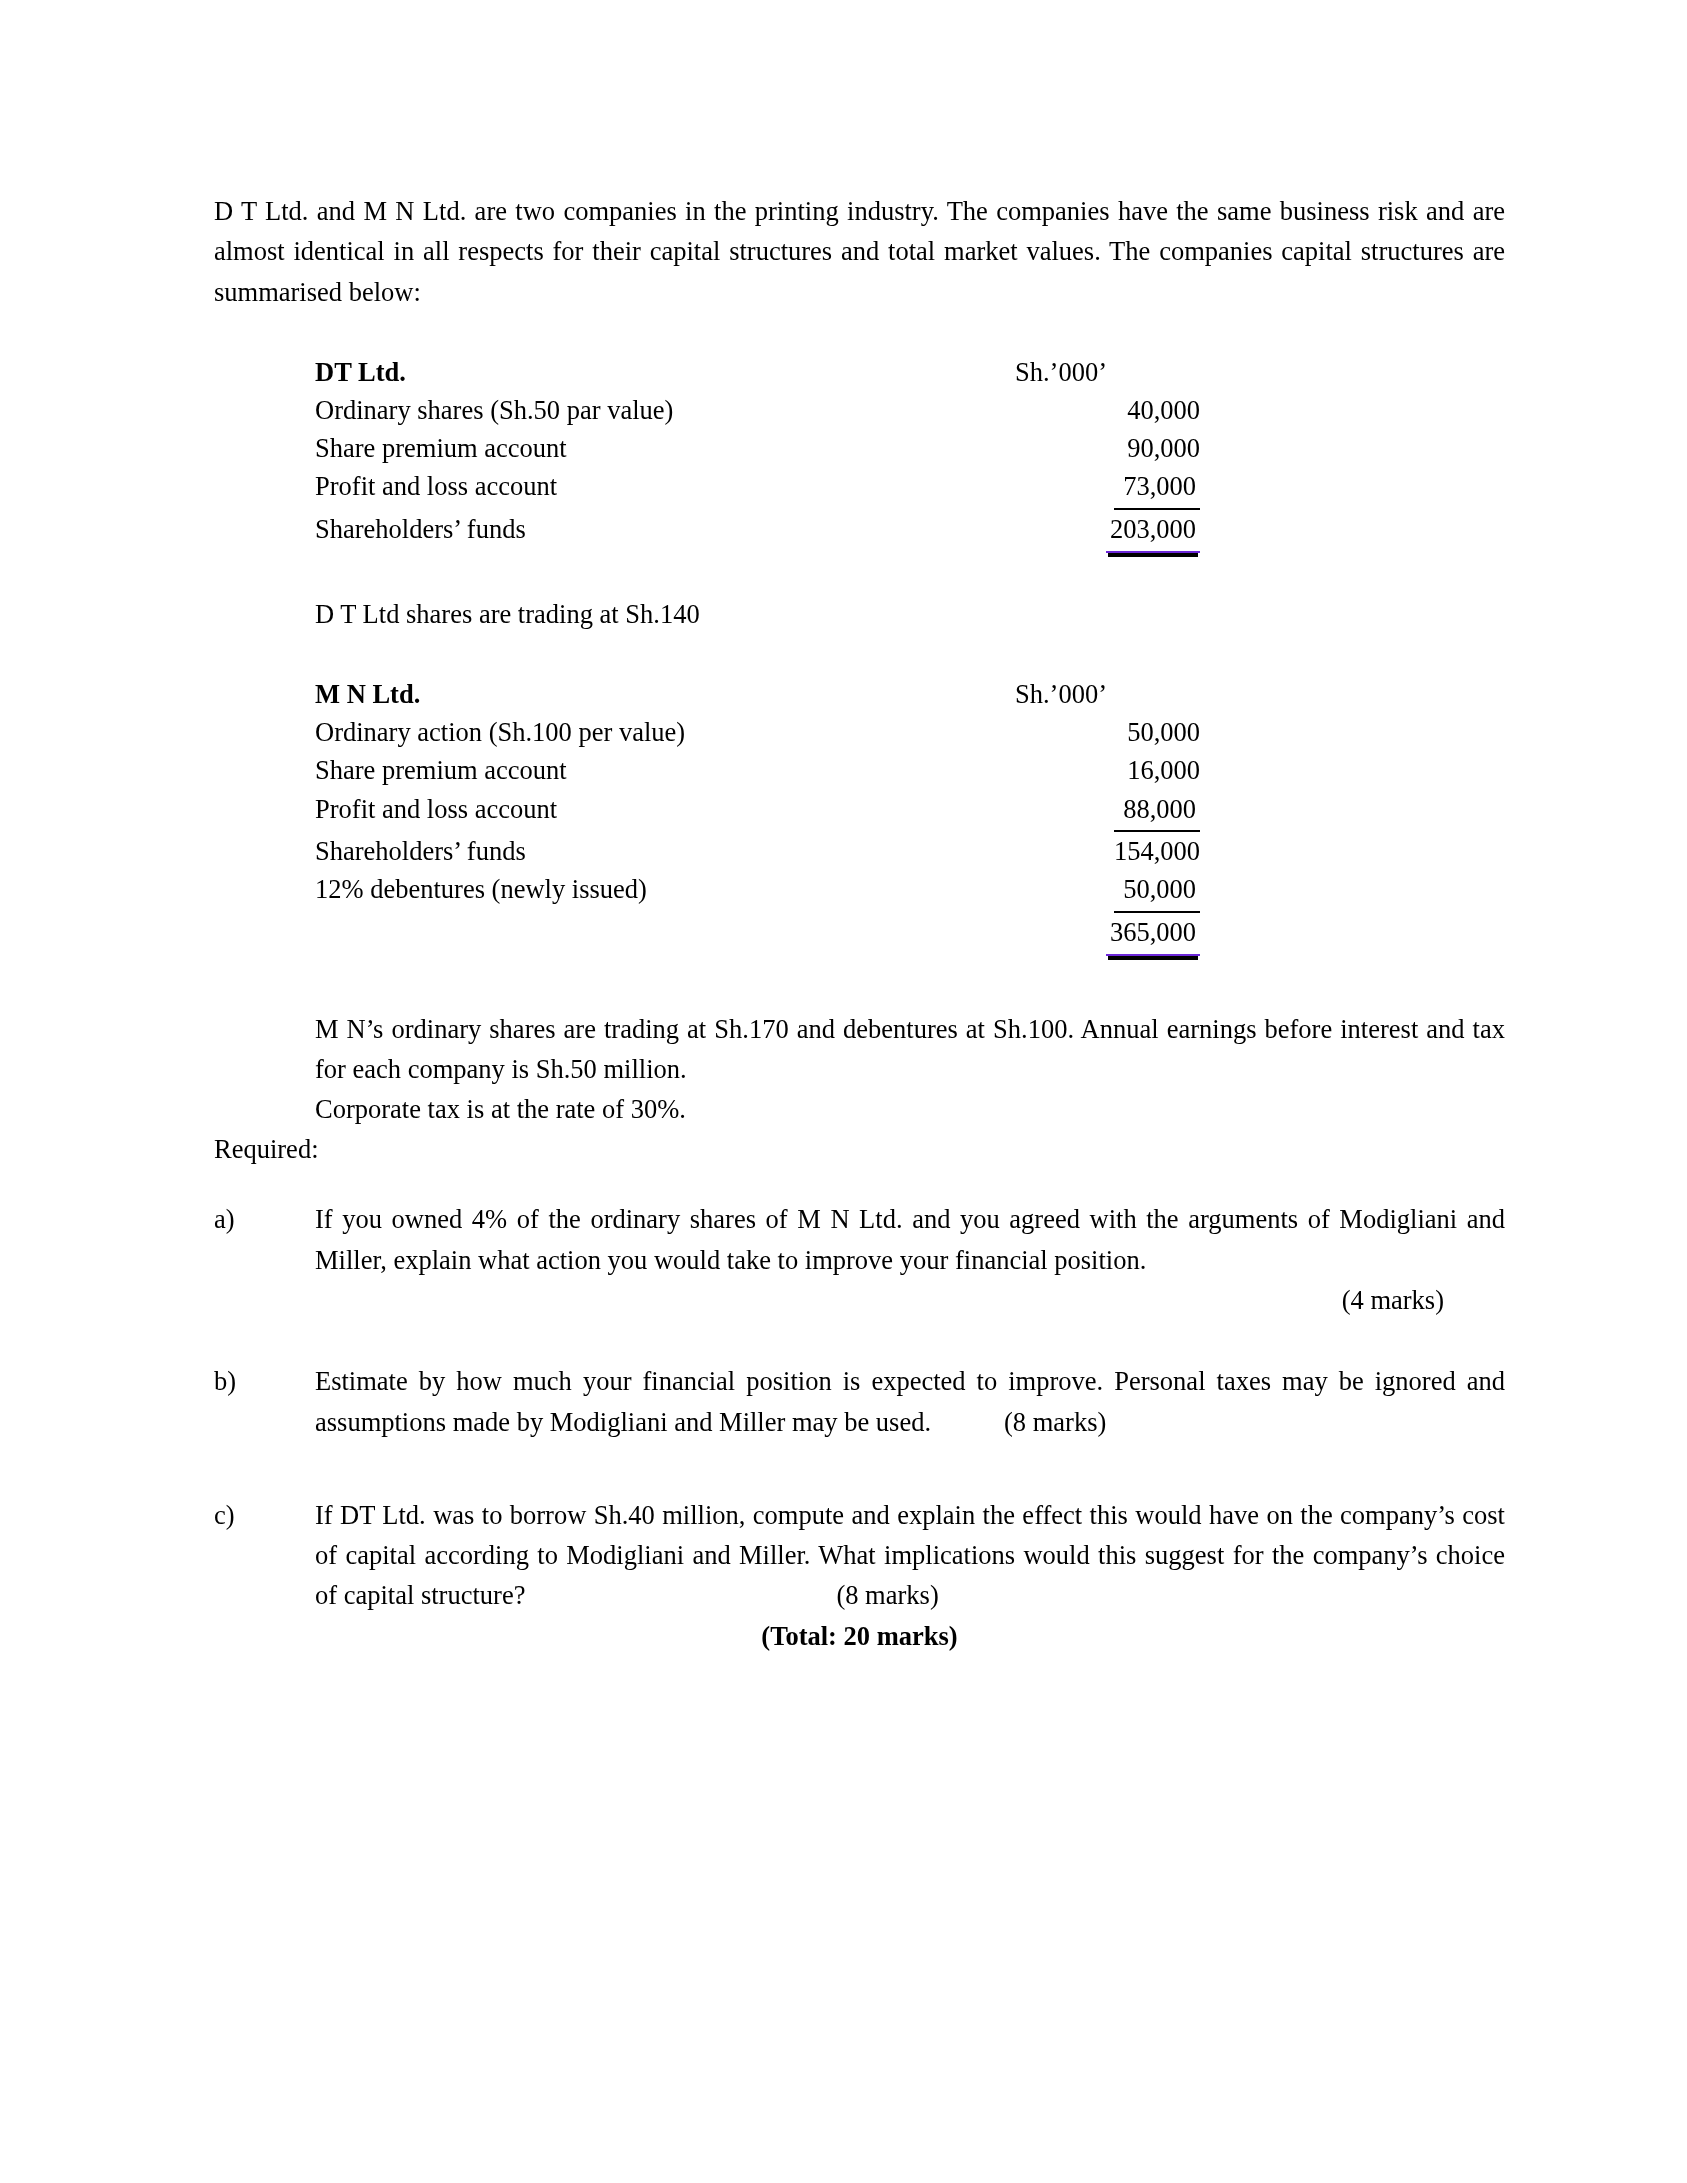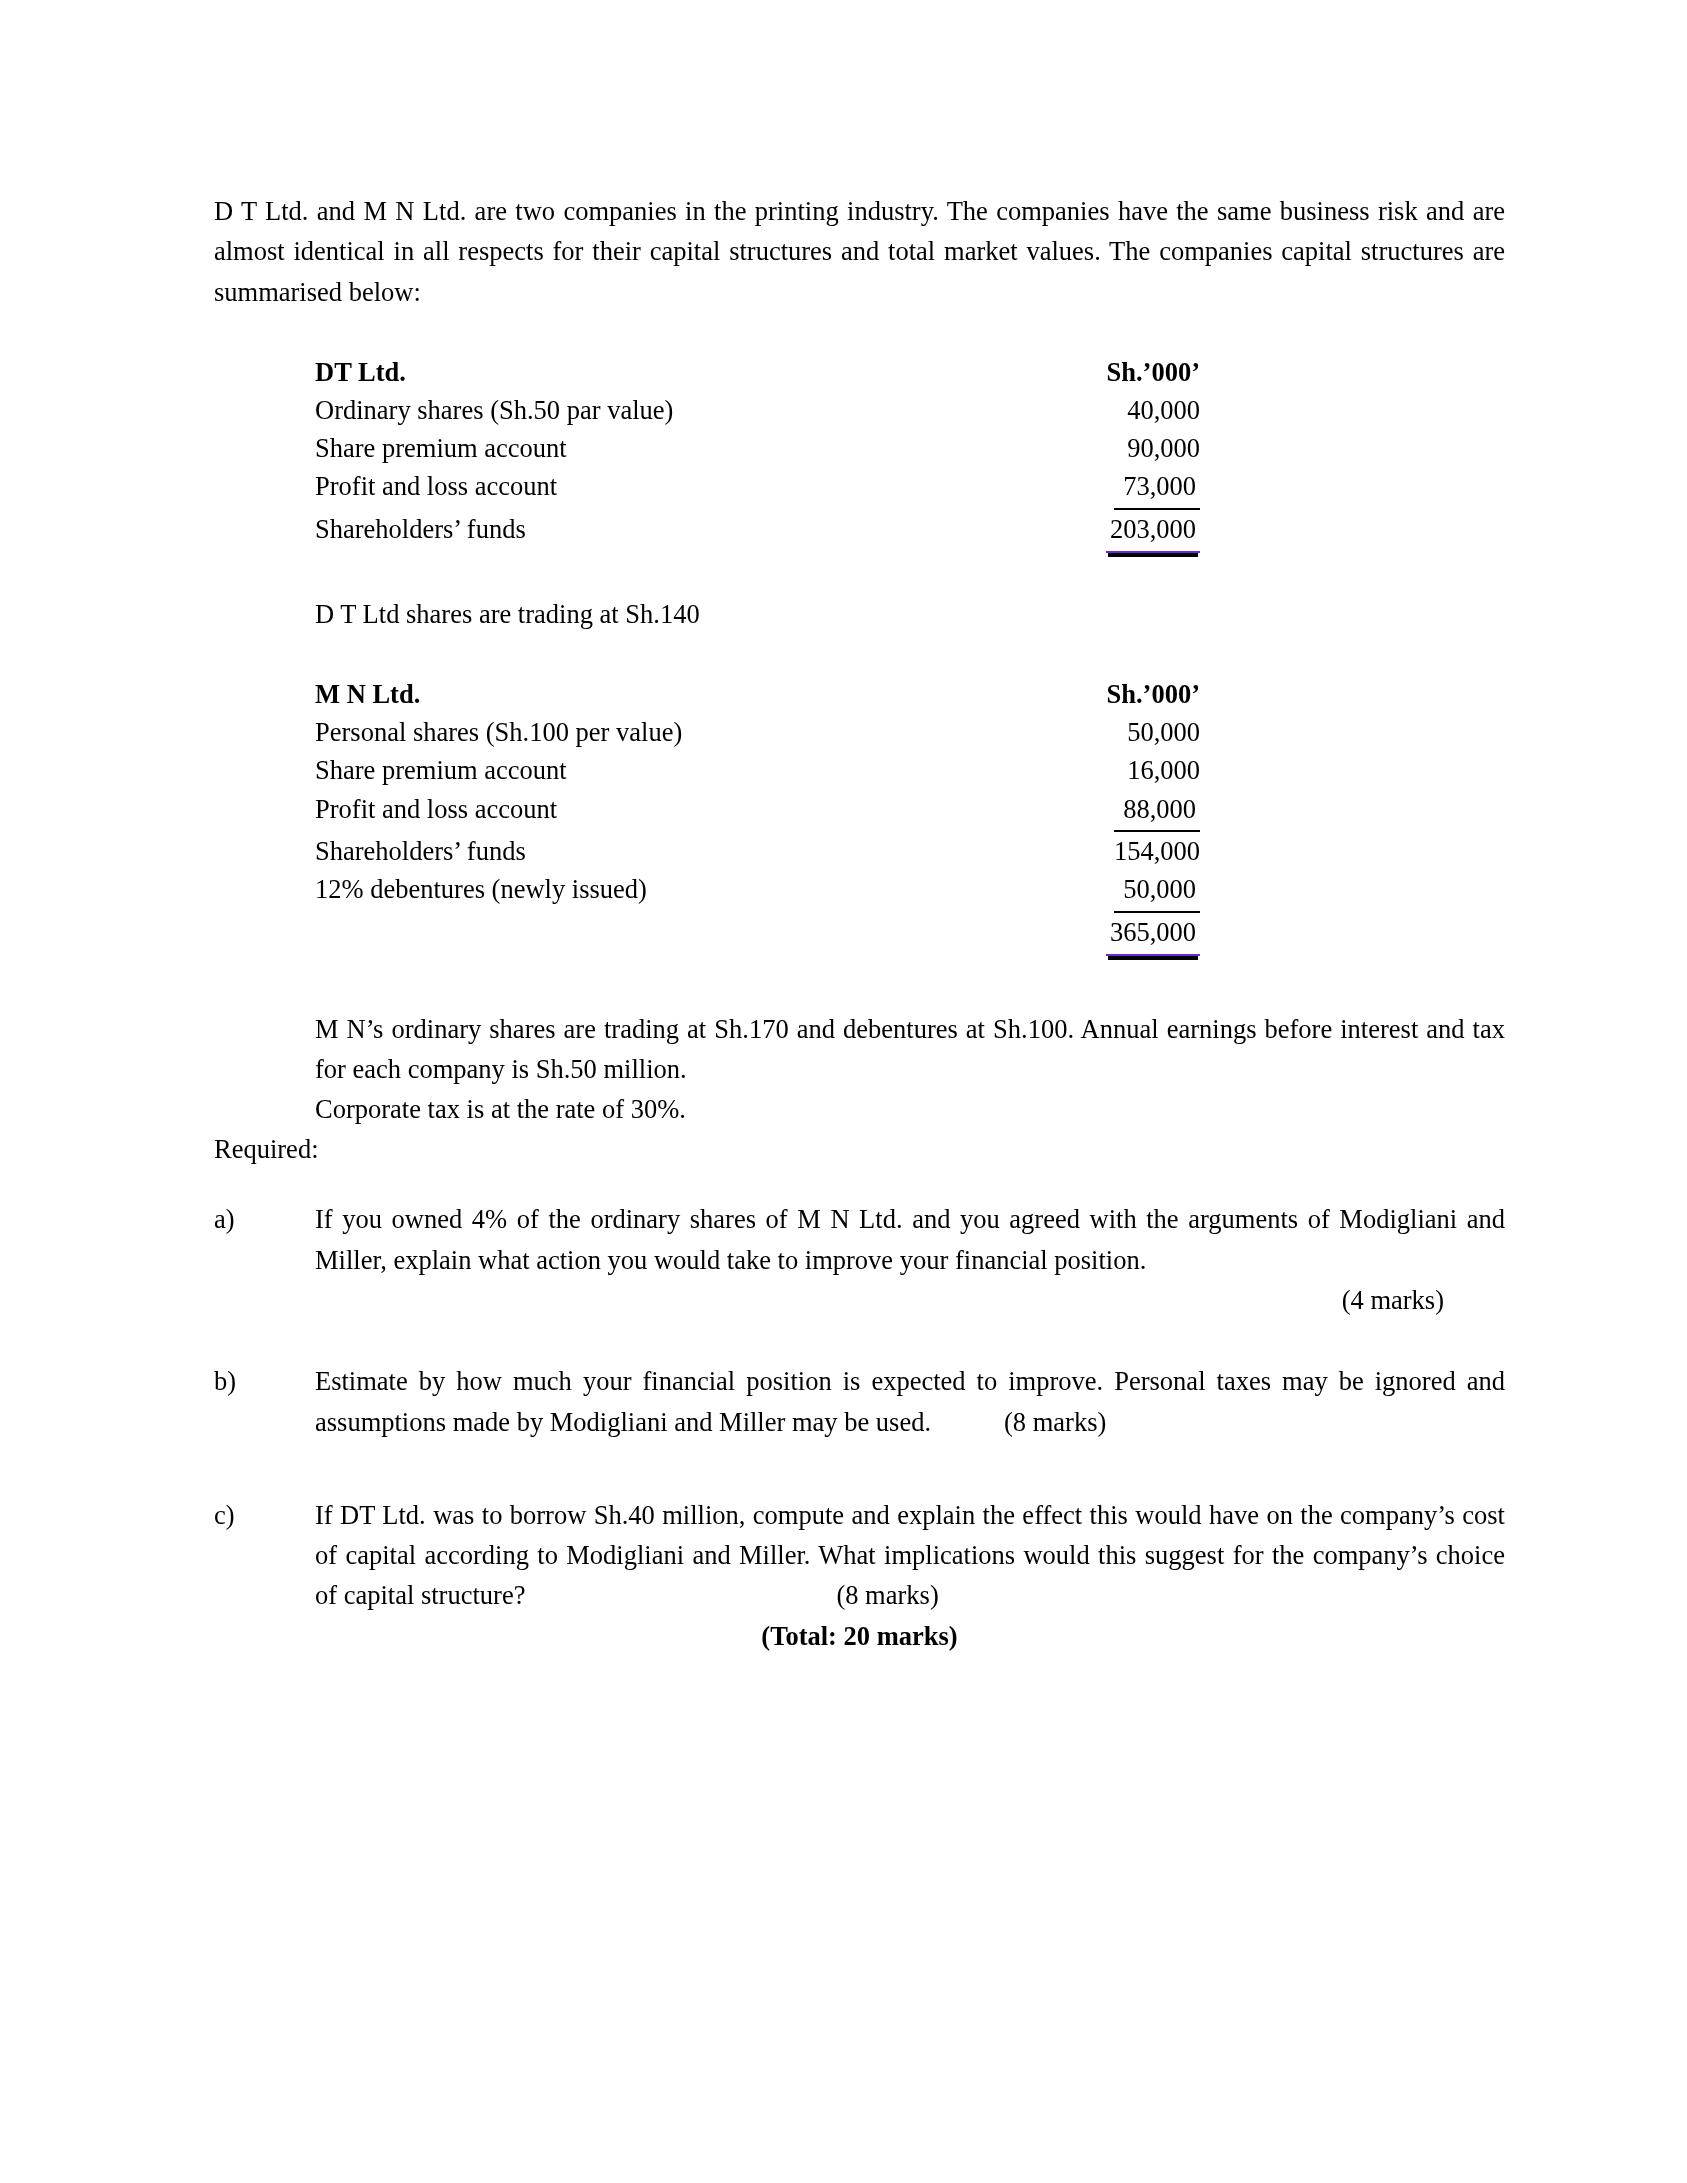--- a/index.html
+++ b/index.html
@@ -59,23 +59,23 @@
     width: 582px;
     text-align: left;
   }
   .fin-table td.amount {
     text-align: right;
     width: 278px;
     padding-right: 0;
   }
   .hdr td { font-weight: bold; }
   .hdr td.amount-hdr {
-    text-align: right;
+    text-align: center;
     padding-left: 25px;
-    font-weight: bold;
+    font-weight: normal;
     margin-top: 15px;
   }
 
   
   .amt-far   { padding-right: 0px; }     
   .amt-mid   { padding-right: 101px; }   
   .amt-left  { padding-right: 201px; }   
   .amt-mn    { padding-right: 97px; }   
   .amt-mn-sub{ padding-right: 202px; }   
 
@@ -173,21 +173,21 @@
 
     <div class="spacer-lg"></div>
 
     <table class="fin-table">
       <tbody>
         <tr class="hdr">
           <td class="label">M N Ltd.</td>
           <td class="amount amount-hdr">Sh.’000’</td>
         </tr>
         <tr>
-          <td class="label">Personal shares (Sh.100 per value)</td>
+          <td class="label">Ordinary action (Sh.100 per value)</td>
           <td class="amount amt-mn">50,000</td>
         </tr>
         <tr>
           <td class="label">Share premium account</td>
           <td class="amount amt-mn">16,000</td>
         </tr>
         <tr>
           <td class="label">Profit and loss account</td>
           <td class="amount amt-mn"><span class="ul-single">88,000</span></td>
         </tr>

